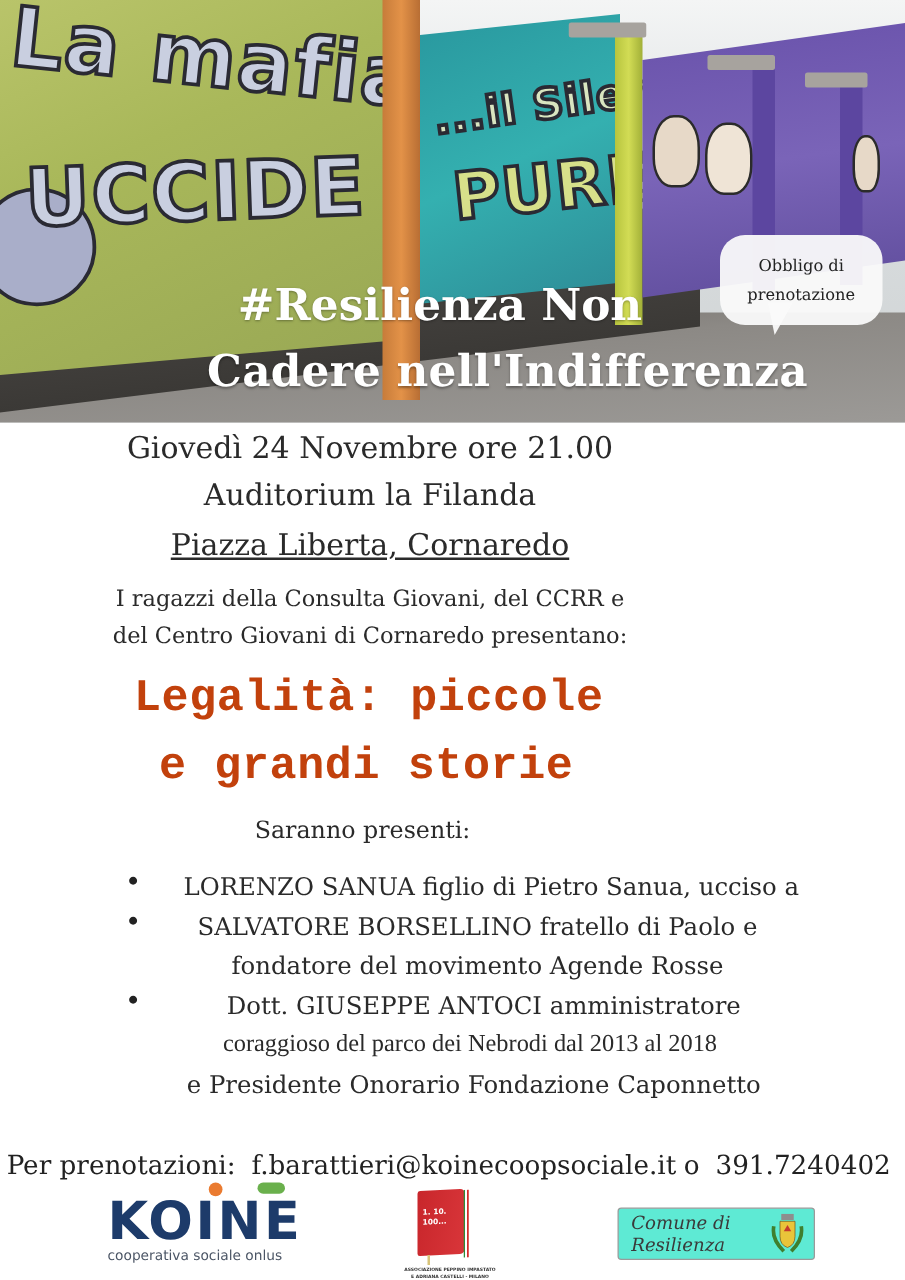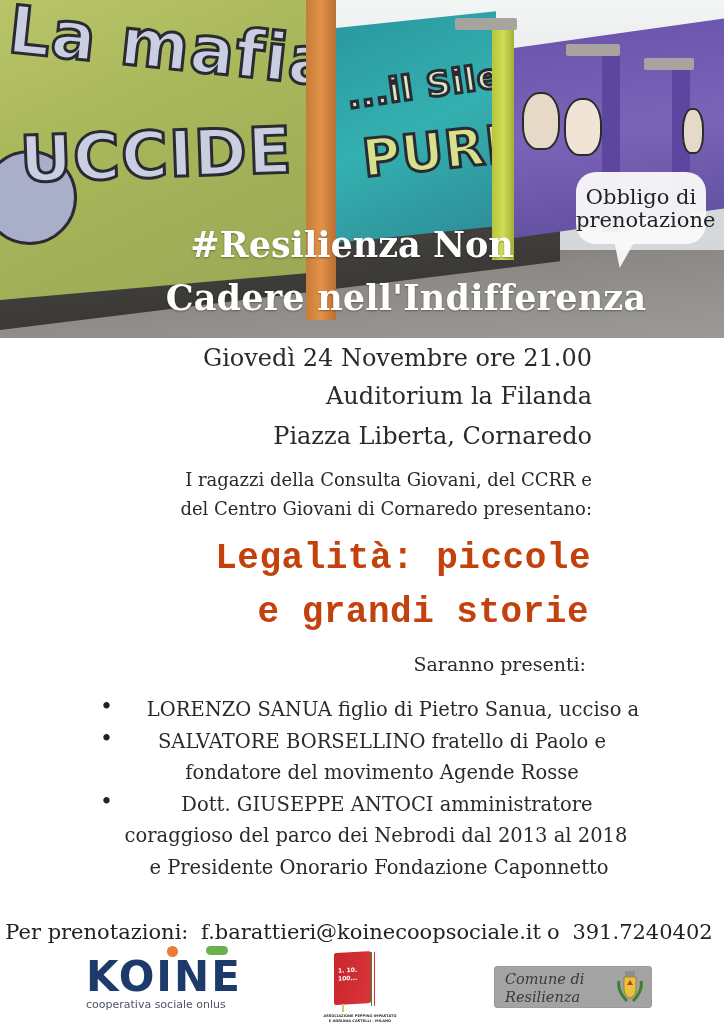--- a/index.html
+++ b/index.html
@@ -64,54 +64,54 @@
 
   .hero-title {
     position:absolute; left:0; width:724px; text-align:center;
     font-family:"DejaVu Serif", serif; font-weight:bold; color:#ffffff;
     text-shadow: 0 1px 2px rgba(0,0,0,0.35);
   }
   .ht1 { top:224px; font-size:35px; left:-10px; }
   .ht2 { top:277px; font-size:35px; left:44px; letter-spacing:0.2px; }
 
   .bubble {
-    position:absolute; left:576px; top:172px; width:130px; height:72px;
+    position:absolute; left:576px; top:188px; width:130px; height:72px;
     background: rgba(250,250,250,0.95); border-radius:20px;
     text-align:center; padding-top:14px;
-    font-family:"DejaVu Serif", serif; font-size:21px; line-height:23px; color:#222;
+    font-family:"DejaVu Serif", serif; font-size:13px; line-height:23px; color:#222;
   }
   .bubble-tail {
     position:absolute; left:612px; top:242px; width:0; height:0;
     border-left:10px solid transparent; border-right:10px solid transparent;
     border-top:26px solid rgba(250,250,250,0.95);
     transform: skewX(-10deg);
   }
 
   
-  .center-line { position:absolute; left:0; width:592px; text-align:right; color:#2a2a2a; }
+  .center-line { position:absolute; left:0; width:592px; text-align:center; color:#2a2a2a; }
   .when  { top:344px; font-size:24px; }
   .place { top:382px; font-size:24px; }
-  .addr  { top:422px; font-size:24px; }
+  .addr  { top:422px; font-size:24px;text-decoration:underline; }
   .intro1 { top:469px; font-size:18px; }
   .intro2 { top:498px; font-size:18px; }
   .main-title { font-family:Liberation Mono, monospace; font-weight:bold; color:#c2410c; font-size:36px; letter-spacing:0.5px; }
   .mt1 { top:538px; left:-1px; }
   .mt2 { top:592px; left:-3px; }
   .presenti { top:653px; font-size:19px; left:-6px; }
 
   .speakers { position:absolute; left:0; top:694px; width:724px; }
   .speaker { position:relative; }
   .bullet { position:absolute; left:100px; font-size:22px; color:#222; }
   .sp-line { display:block; text-align:center; font-size:19.5px; line-height:31.5px; color:#2a2a2a; }
   .sp1 .l1 { padding-left:62px; }
   .sp1 .l2 { padding-left:62px; }
   .sp2 .l1 { padding-left:40px; }
   .sp2 .l2 { padding-left:40px; }
   .sp3 .l1 { padding-left:50px; }
-  .sp3 .l2 { padding-left:28px; }
+  .sp3 .l2 { padding-left:28px;font-family:Liberation Serif, serif; }
   .sp3 .l3 { padding-left:34px; }
 
   .booking { position:absolute; left:0; top:920px; width:724px; text-align:center; font-size:21px; color:#222; padding-left:-6px; }
   .booking span { margin-right:6px; }
 
   
   .logo-koine { position:absolute; left:86px; top:946px; width:150px; height:70px; }
   .koine-word {
     position:absolute; left:0; top:10px; font-family:"DejaVu Sans", sans-serif; font-weight:bold;
     font-size:42px; letter-spacing:2px; color:#1d3b6a; line-height:42px;
@@ -126,21 +126,21 @@
     background: linear-gradient(100deg,#c8262b,#d9363a); border-radius:2px 4px 4px 2px;
     transform: skewY(-3deg);
   }
   .book-band { position:absolute; left:37px; top:1px; width:4px; height:54px; background: linear-gradient(90deg,#2e8b3a 33%,#ffffff 33%,#ffffff 66%,#d52b2b 66%); }
   .book-text { position:absolute; left:4px; top:14px; font-family:"DejaVu Sans", sans-serif; font-size:6px; line-height:8px; color:#fff; font-weight:bold; }
   .book-ribbon { position:absolute; left:16px; top:54px; width:2px; height:8px; background:#d8c47a; }
   .book-caption { position:absolute; left:-4px; top:64px; width:76px; font-family:"DejaVu Sans", sans-serif; font-size:3.6px; line-height:4.5px; font-weight:bold; color:#333; text-align:center; }
 
   .logo-comune {
     position:absolute; left:494px; top:966px; width:158px; height:42px;
-    border:1.5px solid #9a9a9a; border-radius:3px; background:#a3a3a3;
+    border:1.5px solid #9a9a9a; border-radius:3px; background:#5eead4;
   }
   .comune-text {
     position:absolute; left:10px; top:3px; font-family:"DejaVu Serif", serif; font-style:italic;
     font-size:14.5px; line-height:18px; color:#3a3a3a;
   }
   .crest { position:absolute; left:122px; top:4px; width:26px; height:33px; }
 </style>
 </head>
 <body>
 

